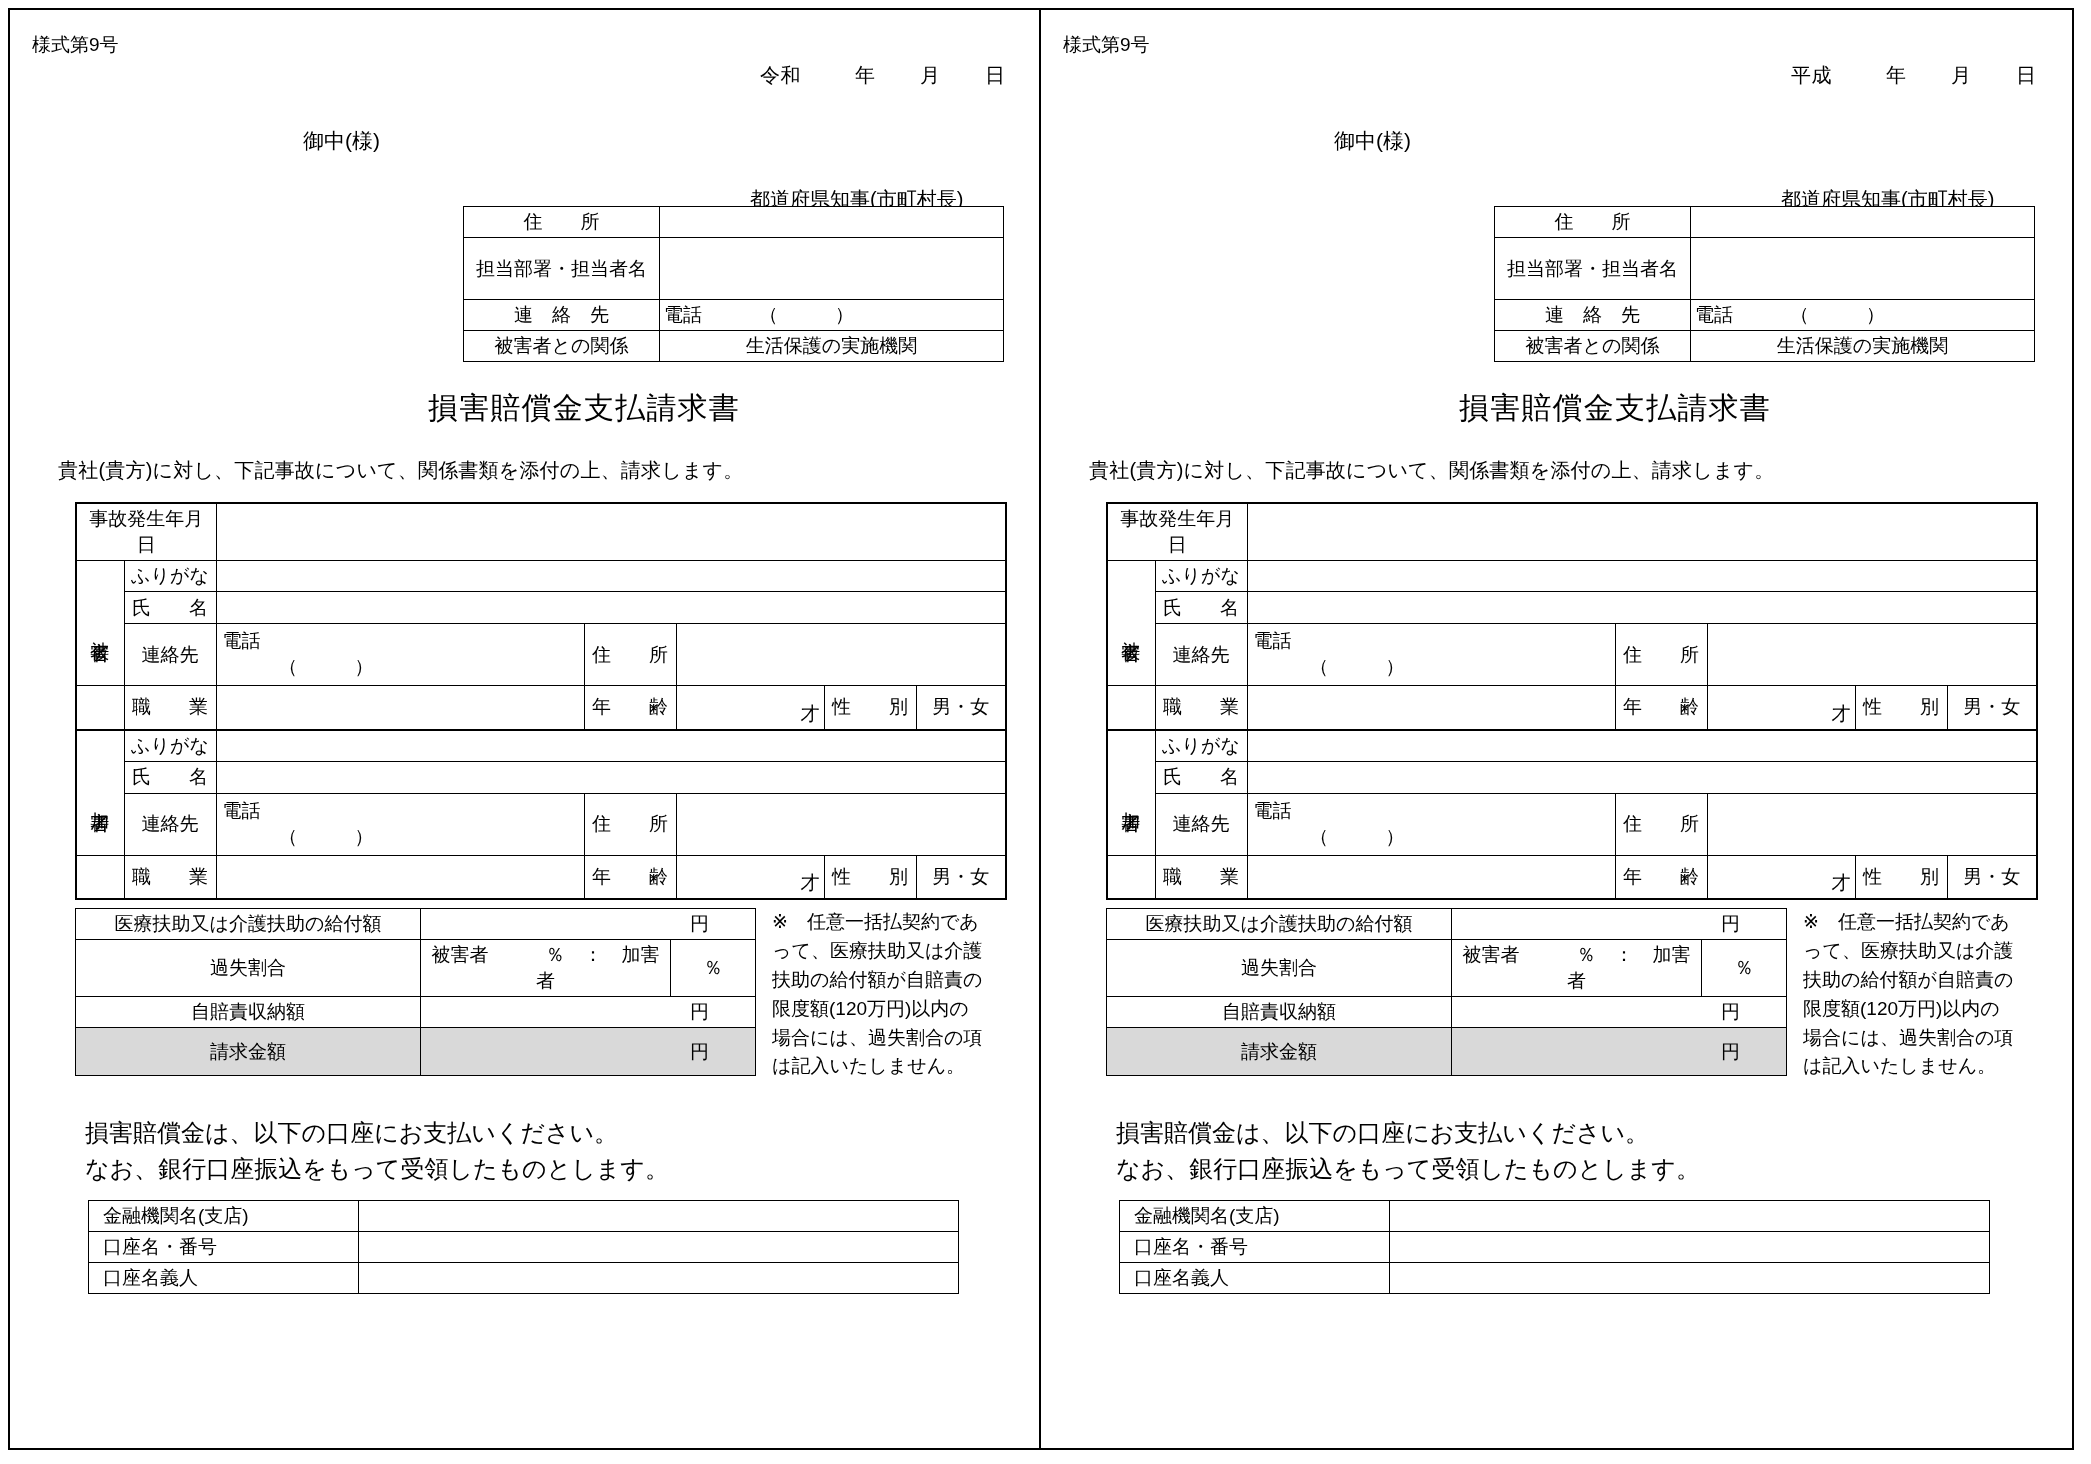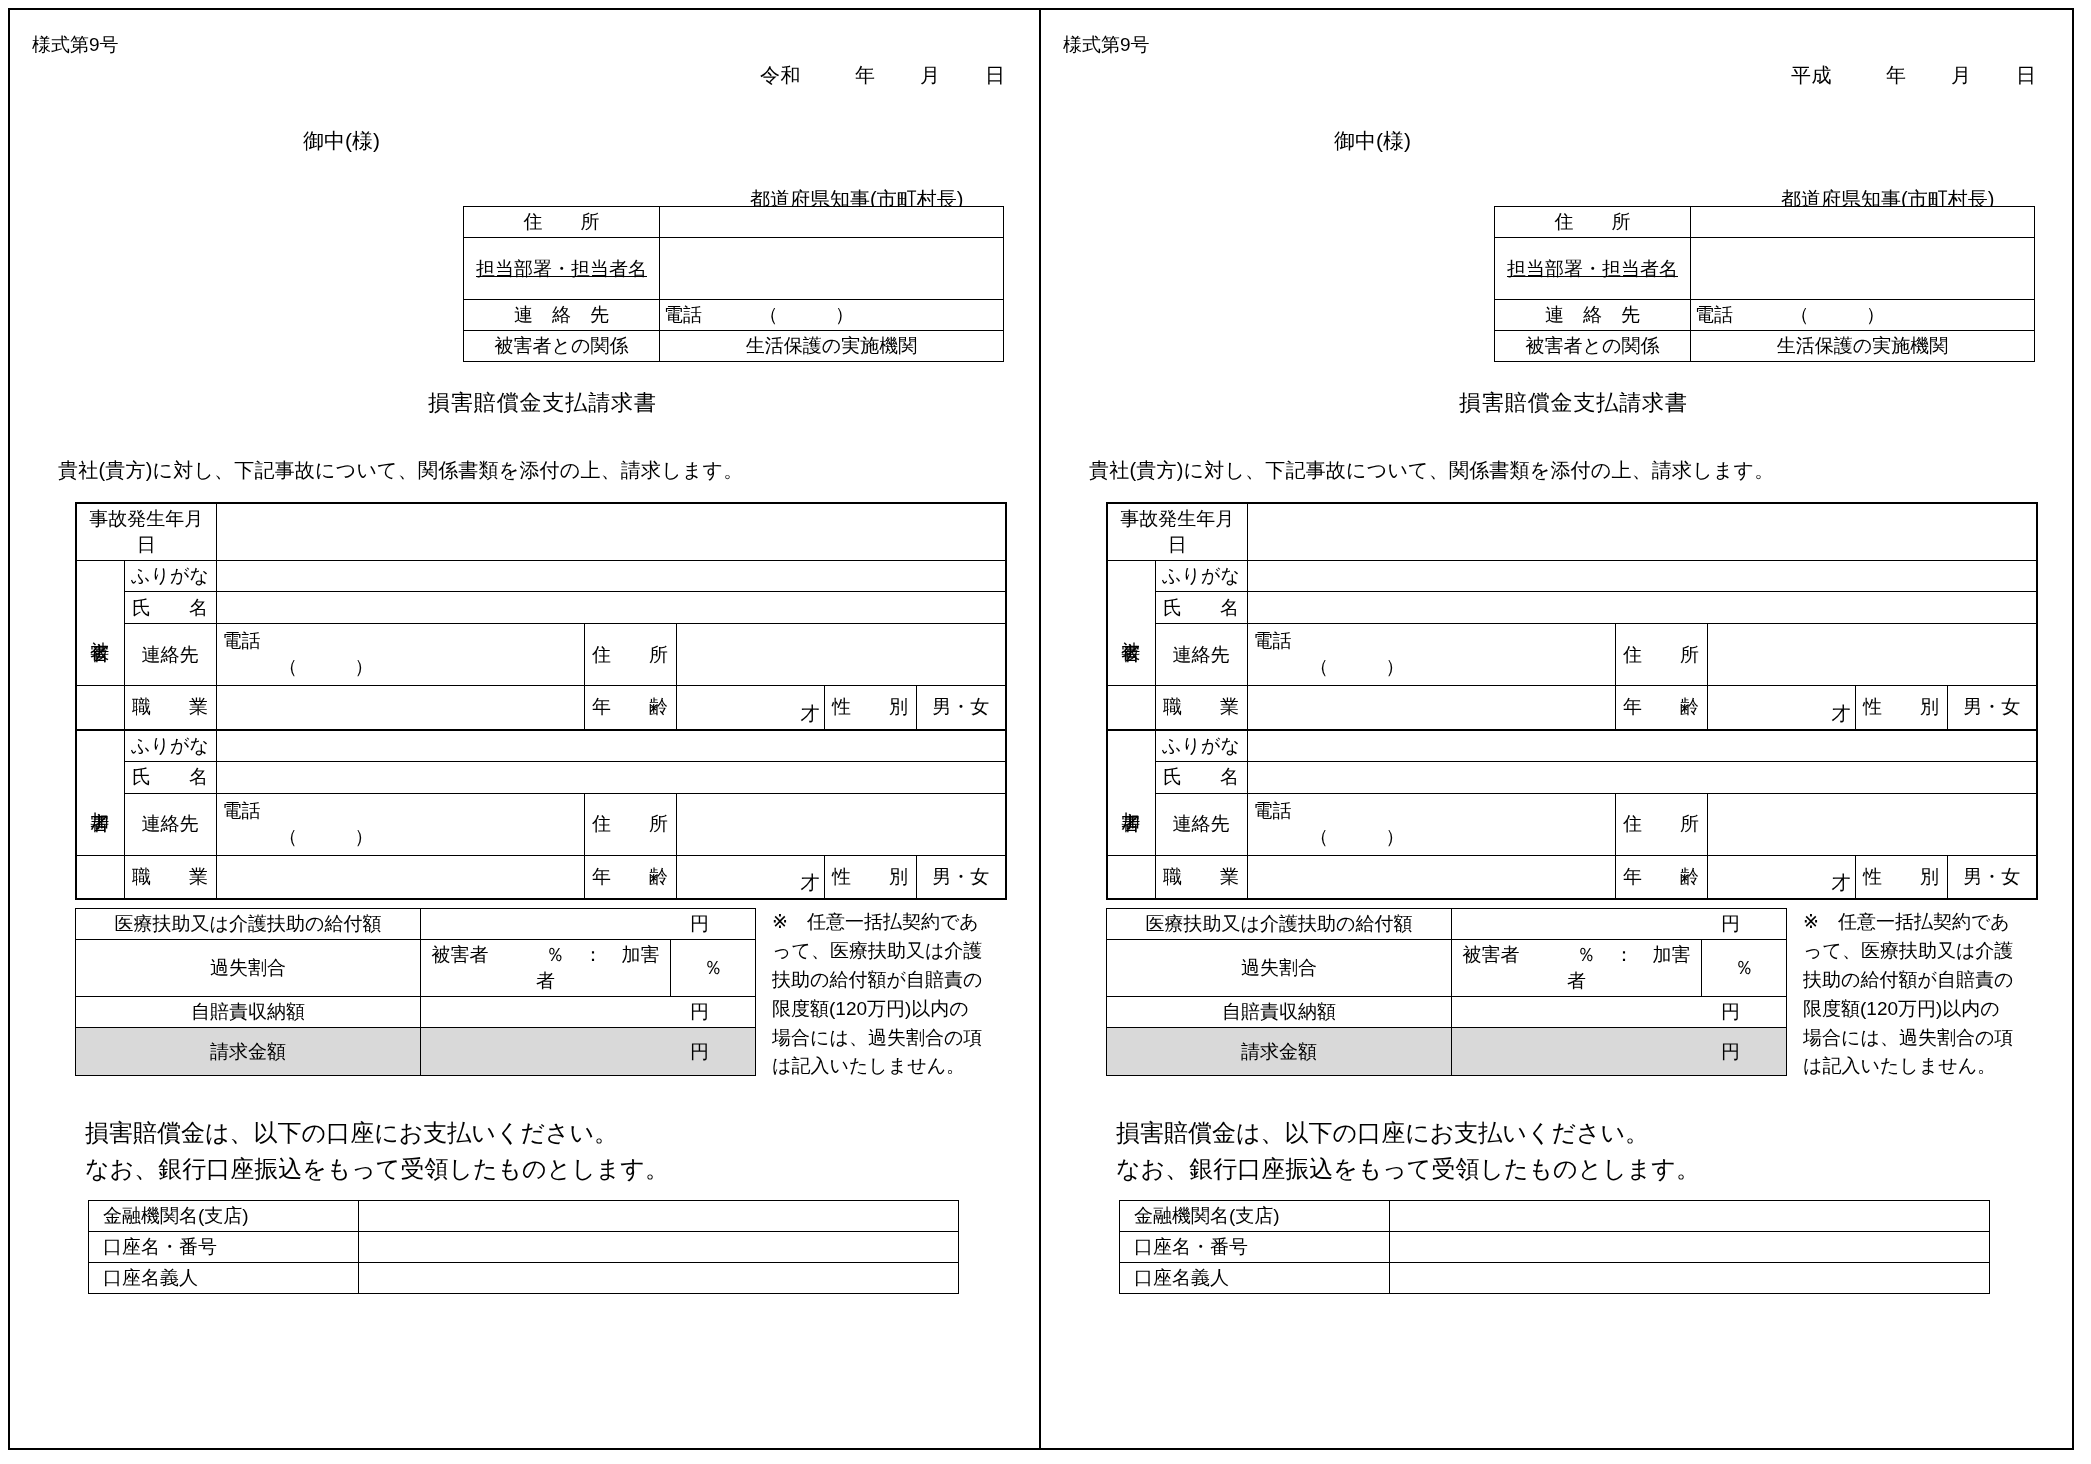--- a/index.html
+++ b/index.html
@@ -44,21 +44,21 @@
     height: 100%;
     box-sizing: border-box;
   }
 
   
   .t { position: absolute; white-space: nowrap; }
   .form-no { font-size: 19px; }
   .date-line { font-size: 20px; letter-spacing: 0.02em; }
   .onchu { font-size: 21px; }
   .chiji { font-size: 20px; }
-  .doc-title { font-size: 22px; letter-spacing: 0.04em; text-align: right; }
+  .doc-title { font-size: 30px; letter-spacing: 0.04em; text-align: right; }
   .lead { font-size: 20px; letter-spacing: 0.01em; }
   .pay-note { font-size: 24px; line-height: 1.55; }
 
   
   table.box {
     position: absolute;
     border-collapse: collapse;
     table-layout: fixed;
     background: #fff;
   }
@@ -85,21 +85,21 @@
   }
   .note-side {
     position: absolute;
     font-size: 19px;
     line-height: 1.52;
     width: 215px;
   }
 
   
   .hdr td { height: 32px; }
-  .hdr td.twoline { line-height: 1.25; padding-top: 3px; padding-bottom: 3px; text-decoration: underline; }
+  .hdr td.twoline { line-height: 1.25; padding-top: 3px; padding-bottom: 3px; }
 </style>
 </head>
 <body>
 
 <div class="page-wrap">
   <div class="outer-frame">
 
     <div class="form-col col-left">
       <div class="inner">
 

